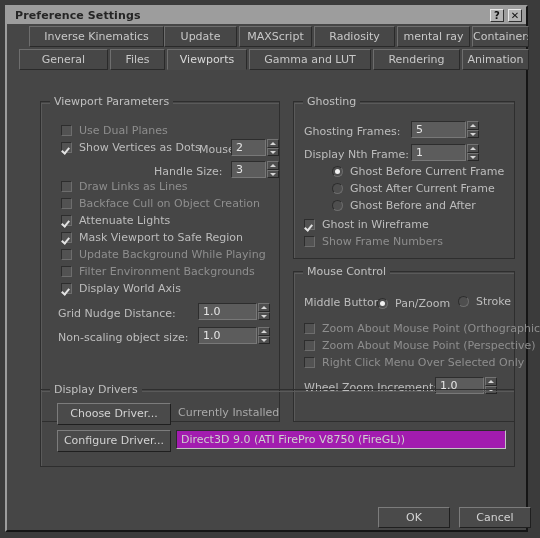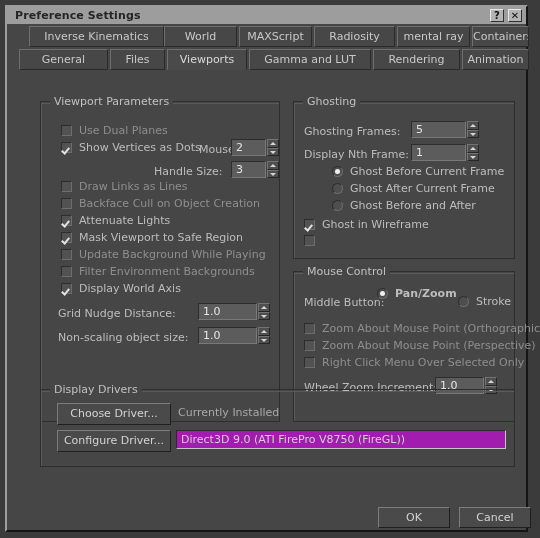--- a/index.html
+++ b/index.html
@@ -343,21 +343,21 @@
 
     <div id="titlebar">
       <div id="title-text">Preference Settings</div>
       <div class="tb-btn" id="btn-help">?</div>
       <div class="tb-btn" id="btn-close">✕</div>
     </div>
 
     <div id="tabstrip">
       <div class="tabrow" id="tabrow-top">
           <div class="tab" style="left: 22px; width: 135px;"><span>Inverse Kinematics</span></div>
-          <div class="tab" style="left: 157px; width: 73px;"><span>World</span></div>
+          <div class="tab" style="left: 157px; width: 73px;"><span>Update</span></div>
           <div class="tab" style="left: 232px; width: 73px;"><span>MAXScript</span></div>
           <div class="tab" style="left: 307px; width: 81px;"><span>Radiosity</span></div>
           <div class="tab" style="left: 390px; width: 73px;"><span>mental ray</span></div>
           <div class="tab" style="left: 465px; width: 57px;"><span>Containers</span></div>
         </div>
       <div class="tabrow" id="tabrow-bottom">
           <div class="tab" style="left: 12px; width: 89px;"><span>General</span></div>
           <div class="tab" style="left: 103px; width: 55px;"><span>Files</span></div>
           <div class="tab active" style="left: 160px; width: 80px;"><span>Viewports</span></div>
           <div class="tab" style="left: 242px; width: 122px;"><span>Gamma and LUT</span></div>
@@ -481,30 +481,31 @@
               <span class="rb-label">Ghost Before and After</span>
             </div>
           </div>
         <div id="gh-checkboxes">
             <div class="cb-row" style="left: 10px; top: 116px;">
               <span class="cbox checked"></span>
               <span class="cb-label">Ghost in Wireframe</span>
             </div>
             <div class="cb-row" style="left: 10px; top: 133px;">
               <span class="cbox"></span>
+              <span class="cb-label dim">Show Frame Numbers</span>
             </div>
           </div>
       </div>
 
       <div class="group" id="grp-mouse">
         <span class="group-label">Mouse Control</span>
 
         <span class="lbl" style="left:10px; top:24px;">Middle Button:</span>
         <div id="mc-radios">
-            <div class="rb-row" style="left: 83px; top: 15px; font-weight: bold;">
+            <div class="rb-row" style="left: 83px; top: 25px;">
               <span class="rbox checked"></span>
               <span class="rb-label">Pan/Zoom</span>
             </div>
             <div class="rb-row" style="left: 164px; top: 23px;">
               <span class="rbox"></span>
               <span class="rb-label">Stroke</span>
             </div>
           </div>
         <div id="mc-checkboxes">
             <div class="cb-row" style="left: 10px; top: 50px;">

